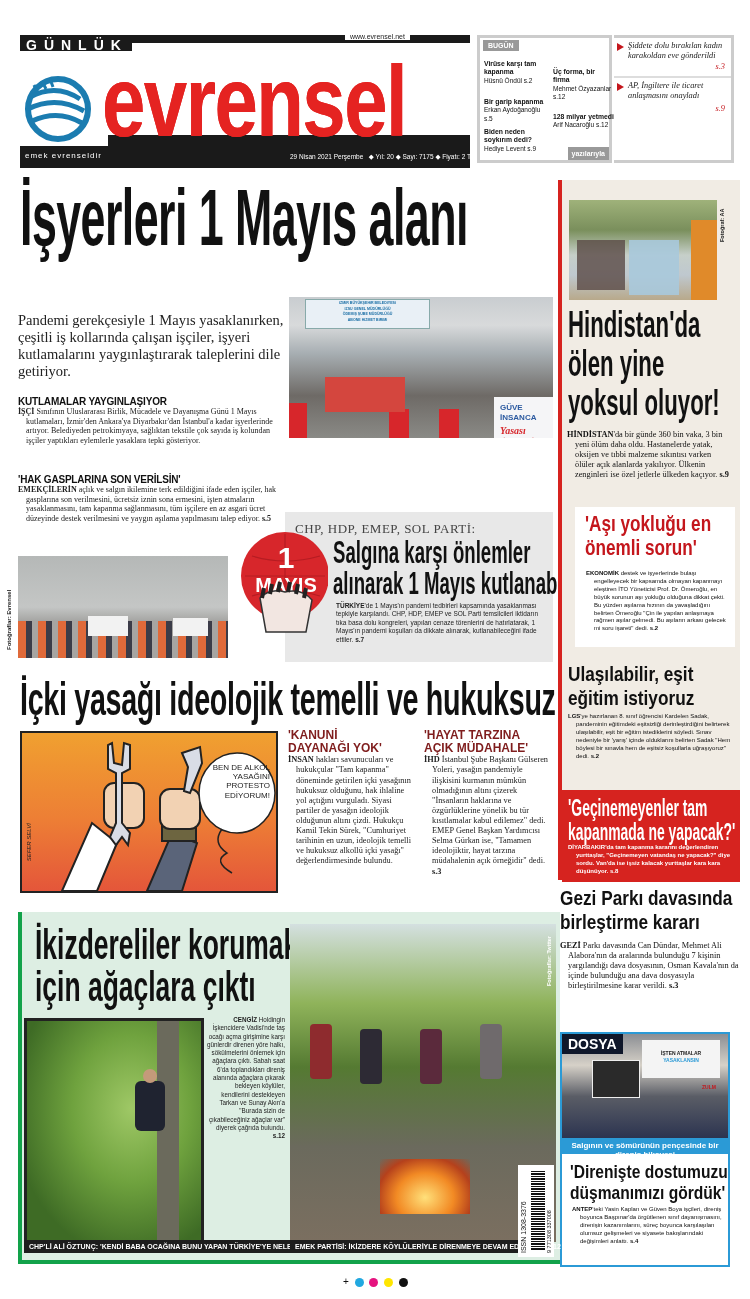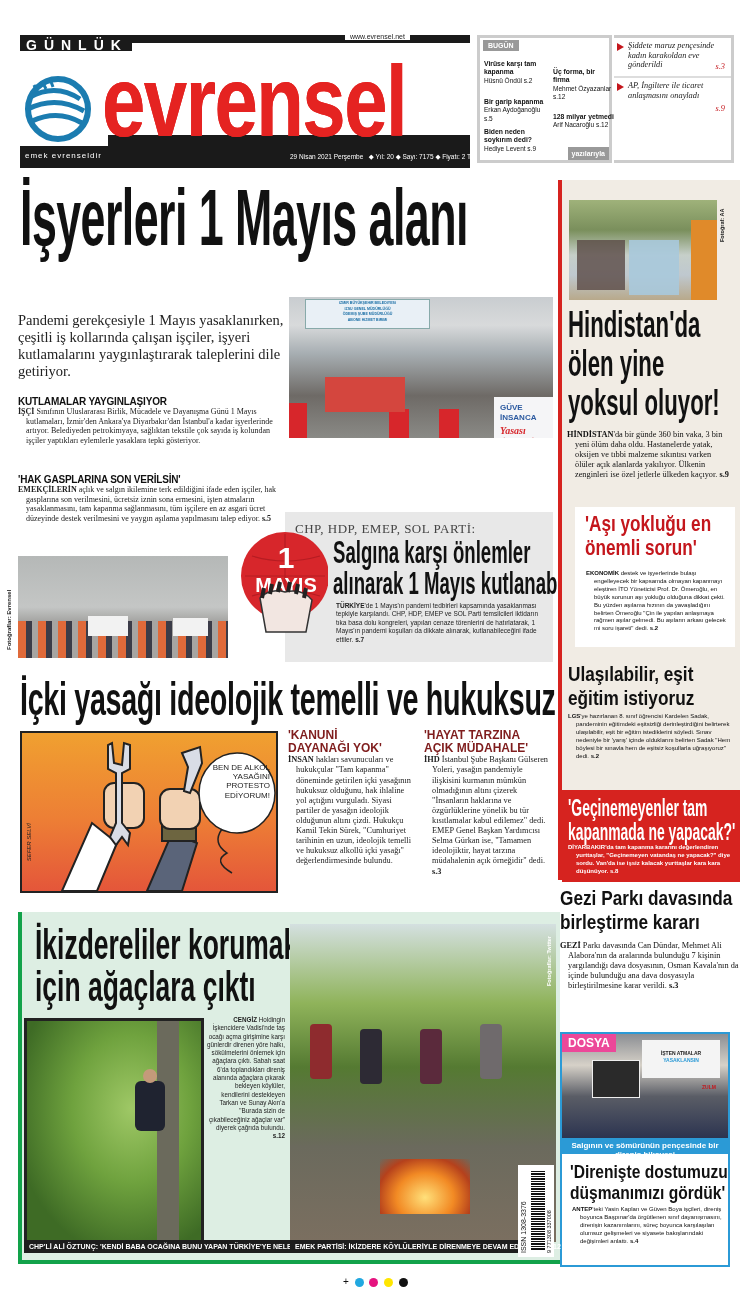--- a/index.html
+++ b/index.html
@@ -52,21 +52,21 @@
 .ph-india{left:569px;top:200px;width:148px;height:100px;background:linear-gradient(180deg,#9fb27a 0%,#7a8f5c 30%,#c6cfc9 55%,#bfc8cf 75%,#b8a98b 100%)}
 .india-body{left:567px;top:430px;width:165px;font-size:8.3px;line-height:1.22}
 #asi{left:575px;top:507px;width:160px;height:140px;background:#fff}
 .asi-body{left:586px;top:570px;width:145px;font-size:6px;line-height:1.32}
 .ulas-body{left:568px;top:713px;width:165px;font-size:6px;line-height:1.32}
 #gecin{left:562px;top:790px;width:178px;height:92px;background:#d6231f;color:#fff}
 .gecin-body{left:568px;top:843px;width:165px;font-size:6px;line-height:1.35;color:#fff;font-weight:bold}
 .gezi-body{left:560px;top:941px;width:180px;font-size:8.3px;line-height:1.22}
 #dosya{left:560px;top:1032px;width:170px;height:235px;border:2px solid #2b9ad6;background:#fff}
 .ph-dosya{left:562px;top:1034px;width:166px;height:104px;background:linear-gradient(180deg,#8b8e93 0%,#d6d1c8 30%,#5a5d66 60%,#2c3450 100%)}
-.dosya-tag{left:562px;top:1034px;background:#ec4899;color:#fff;font-weight:bold;font-size:12px;padding:2px 6px}
+.dosya-tag{left:562px;top:1034px;background:#0f172a;color:#fff;font-weight:bold;font-size:14px;padding:2px 6px}
 .dosya-strip{left:562px;top:1138px;width:166px;height:16px;background:#2b9ad6;color:#fff;font-size:8px;text-align:center;padding-top:3px;font-weight:bold}
 .dosya-body{left:572px;top:1206px;width:155px;font-size:6px;line-height:1.32}
 
 .icki-head{left:20px;top:675px;font-size:47px;line-height:1;transform:scaleX(0.61);letter-spacing:-0.5px}
 .cartoon{left:20px;top:731px;width:258px;height:162px;border:2px solid #222;background:linear-gradient(180deg,#f0a030 0%,#ed7e35 55%,#e4563a 100%);overflow:hidden}
 .col-head{font-weight:bold;font-size:12px;line-height:1.1;color:#7f1d1d}
 .col-body{font-family:"Liberation Serif",serif;font-size:8.3px;line-height:1.22;color:#222}
 
 #ikiz{left:18px;top:912px;width:542px;height:352px;background:#ddeee3;border-left:4px solid #12a24a}
 .ph-tree{left:24px;top:1018px;width:180px;height:222px;background:radial-gradient(ellipse at 60% 40%,#9fc866 0%,#6fa23e 40%,#3e6b25 80%);border:3px solid #222;border-bottom:none}
@@ -106,21 +106,21 @@
   <div class="abs bugun-tag">BUGÜN</div>
   <div class="abs bi" style="left:4px;top:22px;width:62px"><b>Virüse karşı tam kapanma</b><span>Hüsnü Öndül s.2</span></div>
   <div class="abs bi" style="left:4px;top:60px;width:62px"><b>Bir garip kapanma</b><span>Erkan Aydoğanoğlu s.5</span></div>
   <div class="abs bi" style="left:4px;top:90px;width:62px"><b>Biden neden soykırım dedi?</b><span>Hediye Levent s.9</span></div>
   <div class="abs bi" style="left:73px;top:30px;width:60px"><b>Üç forma, bir firma</b><span>Mehmet Özyazanlar s.12</span></div>
   <div class="abs bi" style="left:73px;top:75px;width:62px"><b>128 milyar yetmedi</b><span>Arif Nacaroğlu s.12</span></div>
   <div class="abs yazilar">yazılarıyla</div>
 </div>
 
 <div id="teasers" class="abs">
-  <div class="teaser"><span class="arr"></span><span>Şiddete maruz pençesinde kadın karakoldan eve gönderildi</span><span class="pg">s.3</span></div>
+  <div class="teaser"><span class="arr"></span><span>Şiddete dolu bırakılan kadın karakoldan eve gönderildi</span><span class="pg">s.3</span></div>
   <div class="teaser"><span class="arr"></span><span>AP, İngiltere ile ticaret anlaşmasını onayladı</span><span class="pg">s.9</span></div>
 </div>
 
 <div class="abs cond main-head">İşyerleri 1 Mayıs alanı</div>
 <div class="abs serif lead">Pandemi gerekçesiyle 1 Mayıs yasaklanırken, çeşitli iş kollarında çalışan işçiler, işyeri kutlamalarını yaygınlaştırarak taleplerini dile getiriyor.</div>
 
 <div class="abs" style="left:18px;top:396px;width:268px">
   <div class="subh">KUTLAMALAR YAYGINLAŞIYOR</div>
   <p class="body-s indent"><b>İŞÇİ</b><span> Sınıfının Uluslararası Birlik, Mücadele ve Dayanışma Günü 1 Mayıs kutlamaları, İzmir'den Ankara'ya Diyarbakır'dan İstanbul'a kadar işyerlerinde artıyor. Belediyeden petrokimyaya, sağlıktan tekstile çok sayıda iş kolundan işçiler yaptıkları eylemlerle yasaklara tepki gösteriyor.</span></p>
 </div>

